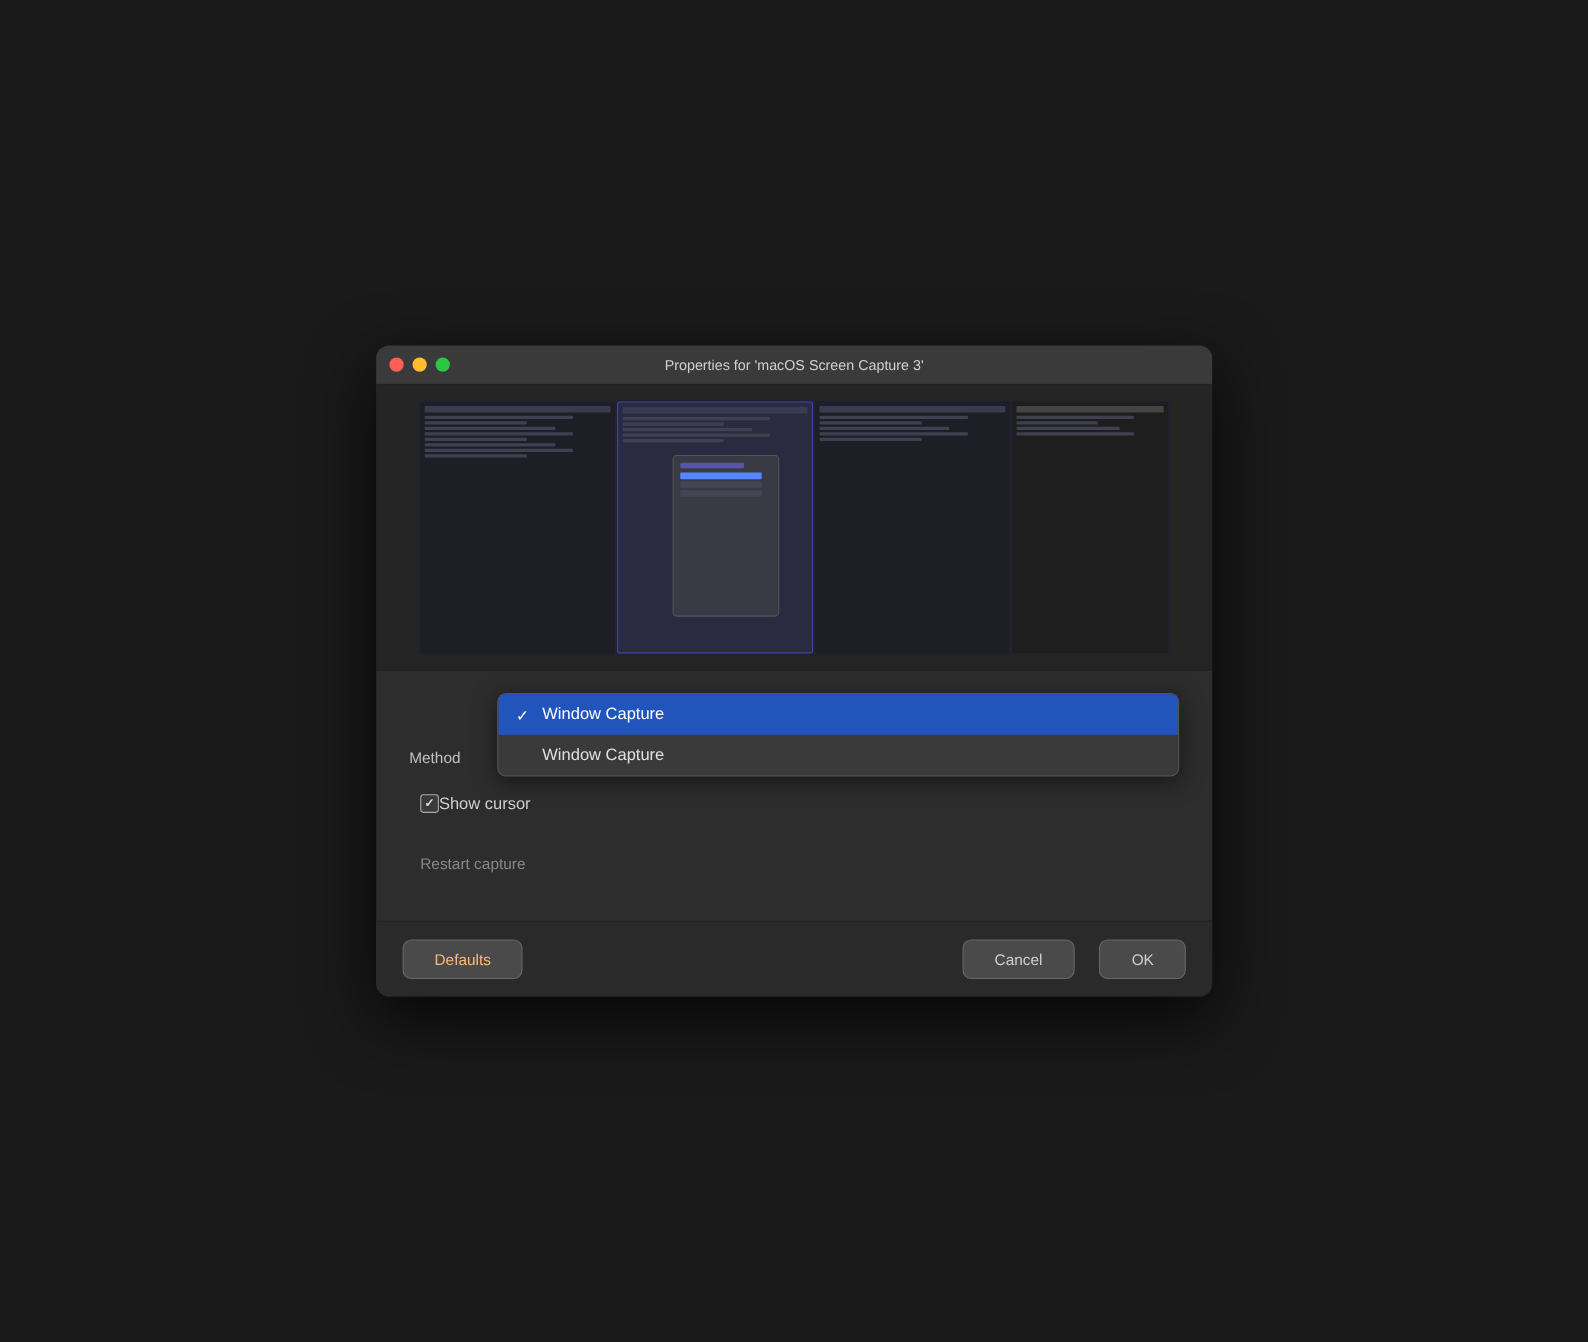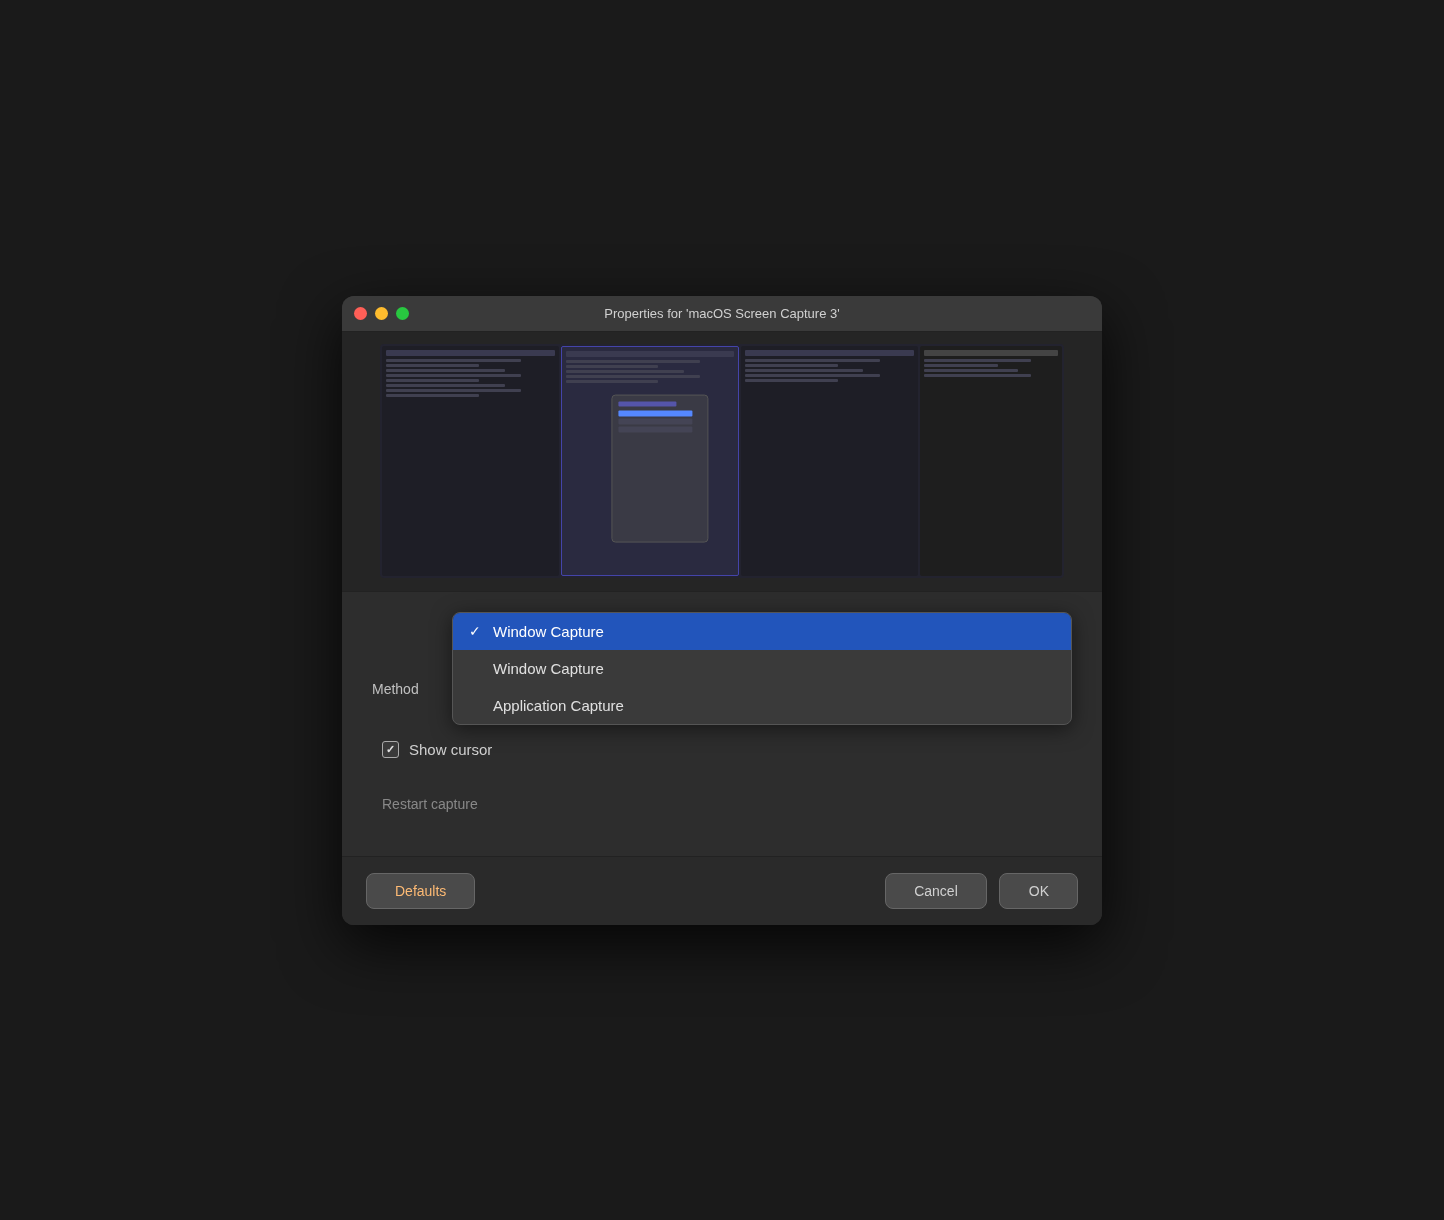--- a/index.html
+++ b/index.html
@@ -230,21 +230,20 @@
 
     .checkmark {
       font-size: 14px;
       width: 16px;
     }
 
     
     .checkbox-row {
       display: flex;
       align-items: center;
-      gap: 10px;
       margin-bottom: 14px;
       padding-left: 10px;
     }
 
     .checkbox-input {
       width: 17px;
       height: 17px;
       border: 1.5px solid #888;
       border-radius: 3px;
       background: #3a3a3a;
@@ -324,21 +323,21 @@
 
     .btn-ok {
       background: #4a4a4a;
       color: #d0d0d0;
       border: 1px solid #666;
       padding-left: 29px;
     }
 
     .right-buttons {
       display: flex;
-      gap: 0;
+      gap: 10px;
       margin-left: auto;
     }
 
     
     .dropdown-overlay {
       position: relative;
       z-index: 100;
     }
   </style>
 </head>
@@ -420,24 +419,20 @@
       <div class="dropdown-container dropdown-overlay">
         <div class="dropdown-open">
           <div class="dropdown-option selected">
             <span class="checkmark">✓</span>
             <span>Window Capture</span>
           </div>
           <div class="dropdown-option">
             <span class="checkmark"></span>
             <span>Window Capture</span>
           </div>
-          <div class="dropdown-option">
-            <span class="checkmark"></span>
-            <span>Application Capture</span>
-          </div>
         </div>
       </div>
     </div>
 
     
     <div class="checkbox-row">
       <div class="checkbox-input checked"></div>
       <span class="checkbox-label">Show cursor</span>
     </div>
 

